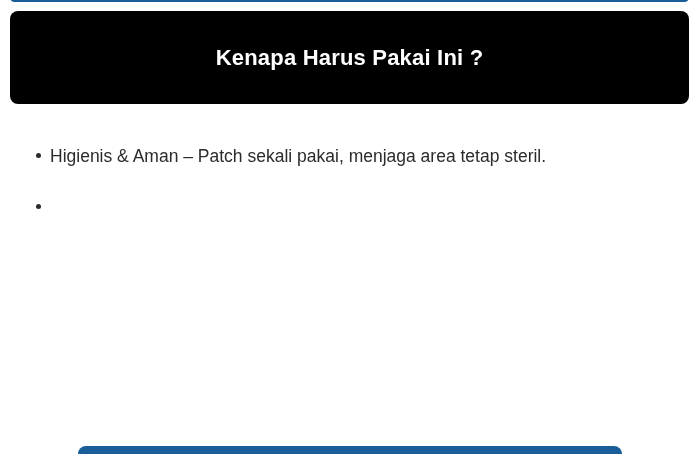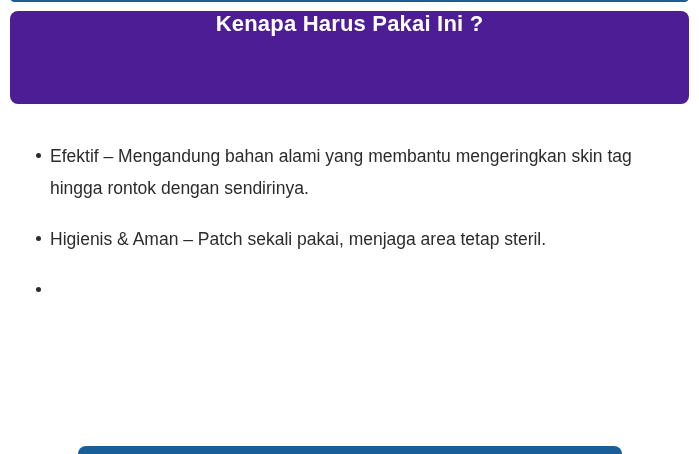--- a/index.html
+++ b/index.html
@@ -24,23 +24,24 @@
     height: 9px;
     background: #1a5e99;
     border-radius: 8px;
   }
   .section-header {
     position: absolute;
     left: 10px;
     top: 11px;
     width: 679px;
     height: 93px;
-    background: #4c1d95;
+    background: #000000;
     border-radius: 8px;
     display: flex;
+    align-items: center;
     justify-content: center;
   }
   .section-header h2 {
     margin: 0;
     color: #ffffff;
     font-size: 22px;
     font-weight: bold;
     letter-spacing: 0.2px;
   }
   .benefits-list {
@@ -86,24 +87,20 @@
 
   <div class="prev-section-fragment"></div>
 
   <div class="section-header">
     <h2>Kenapa Harus Pakai Ini ?</h2>
   </div>
 
   <ul class="benefits-list">
     <li>
       <span class="bullet-dot"></span>
-      <span>Efektif – Mengandung bahan alami yang membantu mengeringkan skin tag hingga rontok dengan sendirinya.</span>
-    </li>
-    <li>
-      <span class="bullet-dot"></span>
       <span>Higienis &amp; Aman – Patch sekali pakai, menjaga area tetap steril.</span>
     </li>
     <li>
       <span class="bullet-dot"></span>
     </li>
   </ul>
 
   <div class="next-section-fragment"></div>
 
 </div>

